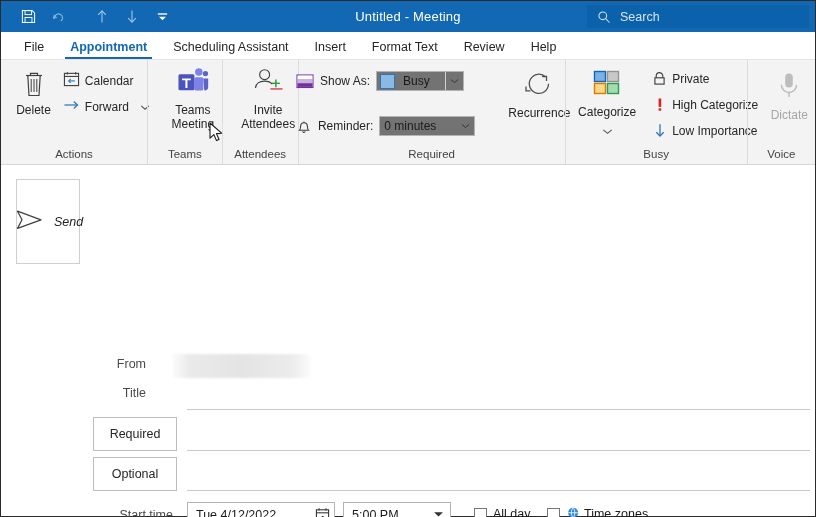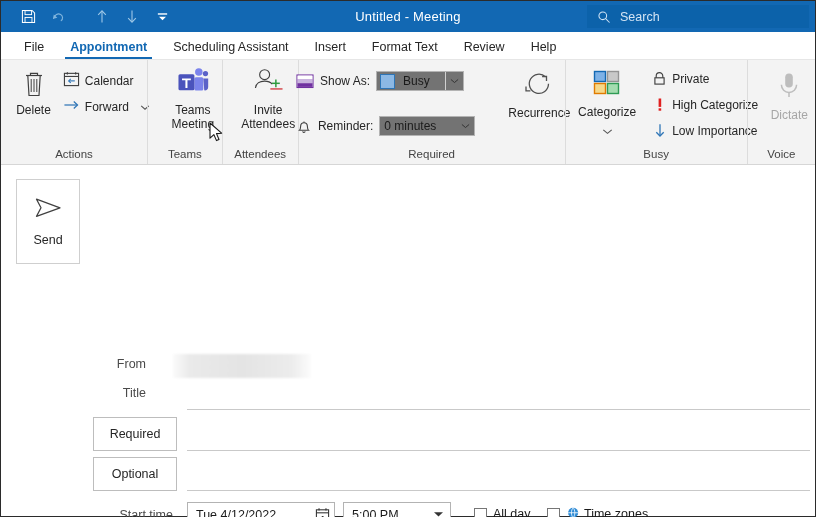--- a/index.html
+++ b/index.html
@@ -97,22 +97,23 @@
   }
   .swatch{width:13px;height:13px;border:1px solid #2e75b6;background:#8cb8e4;margin:0 4px 0 3px;}
 
   
   .form{
     flex:1;background:#ffffff;position:relative;display:block;
   }
   .send-btn{
     position:absolute;left:15px;top:14px;width:62px;height:83px;
     border:1px solid #cfcfcf;background:#fff;
-    display:flex;flex-direction:column;align-items:center;justify-content:center;gap:9px;
+    display:flex;flex-direction:row;align-items:center;justify-content:center;gap:9px;
     cursor:default;
+    font-style:italic;
   }
   .send-btn .lbl{font-size:12.5px;color:#262626;}
 
   .row-label{
     position:absolute;font-size:12.5px;color:#4a4a4a;text-align:right;
   }
   .field-line{
     position:absolute;border-bottom:1px solid #c9c9c9;height:0;
   }
   .from-blur{

